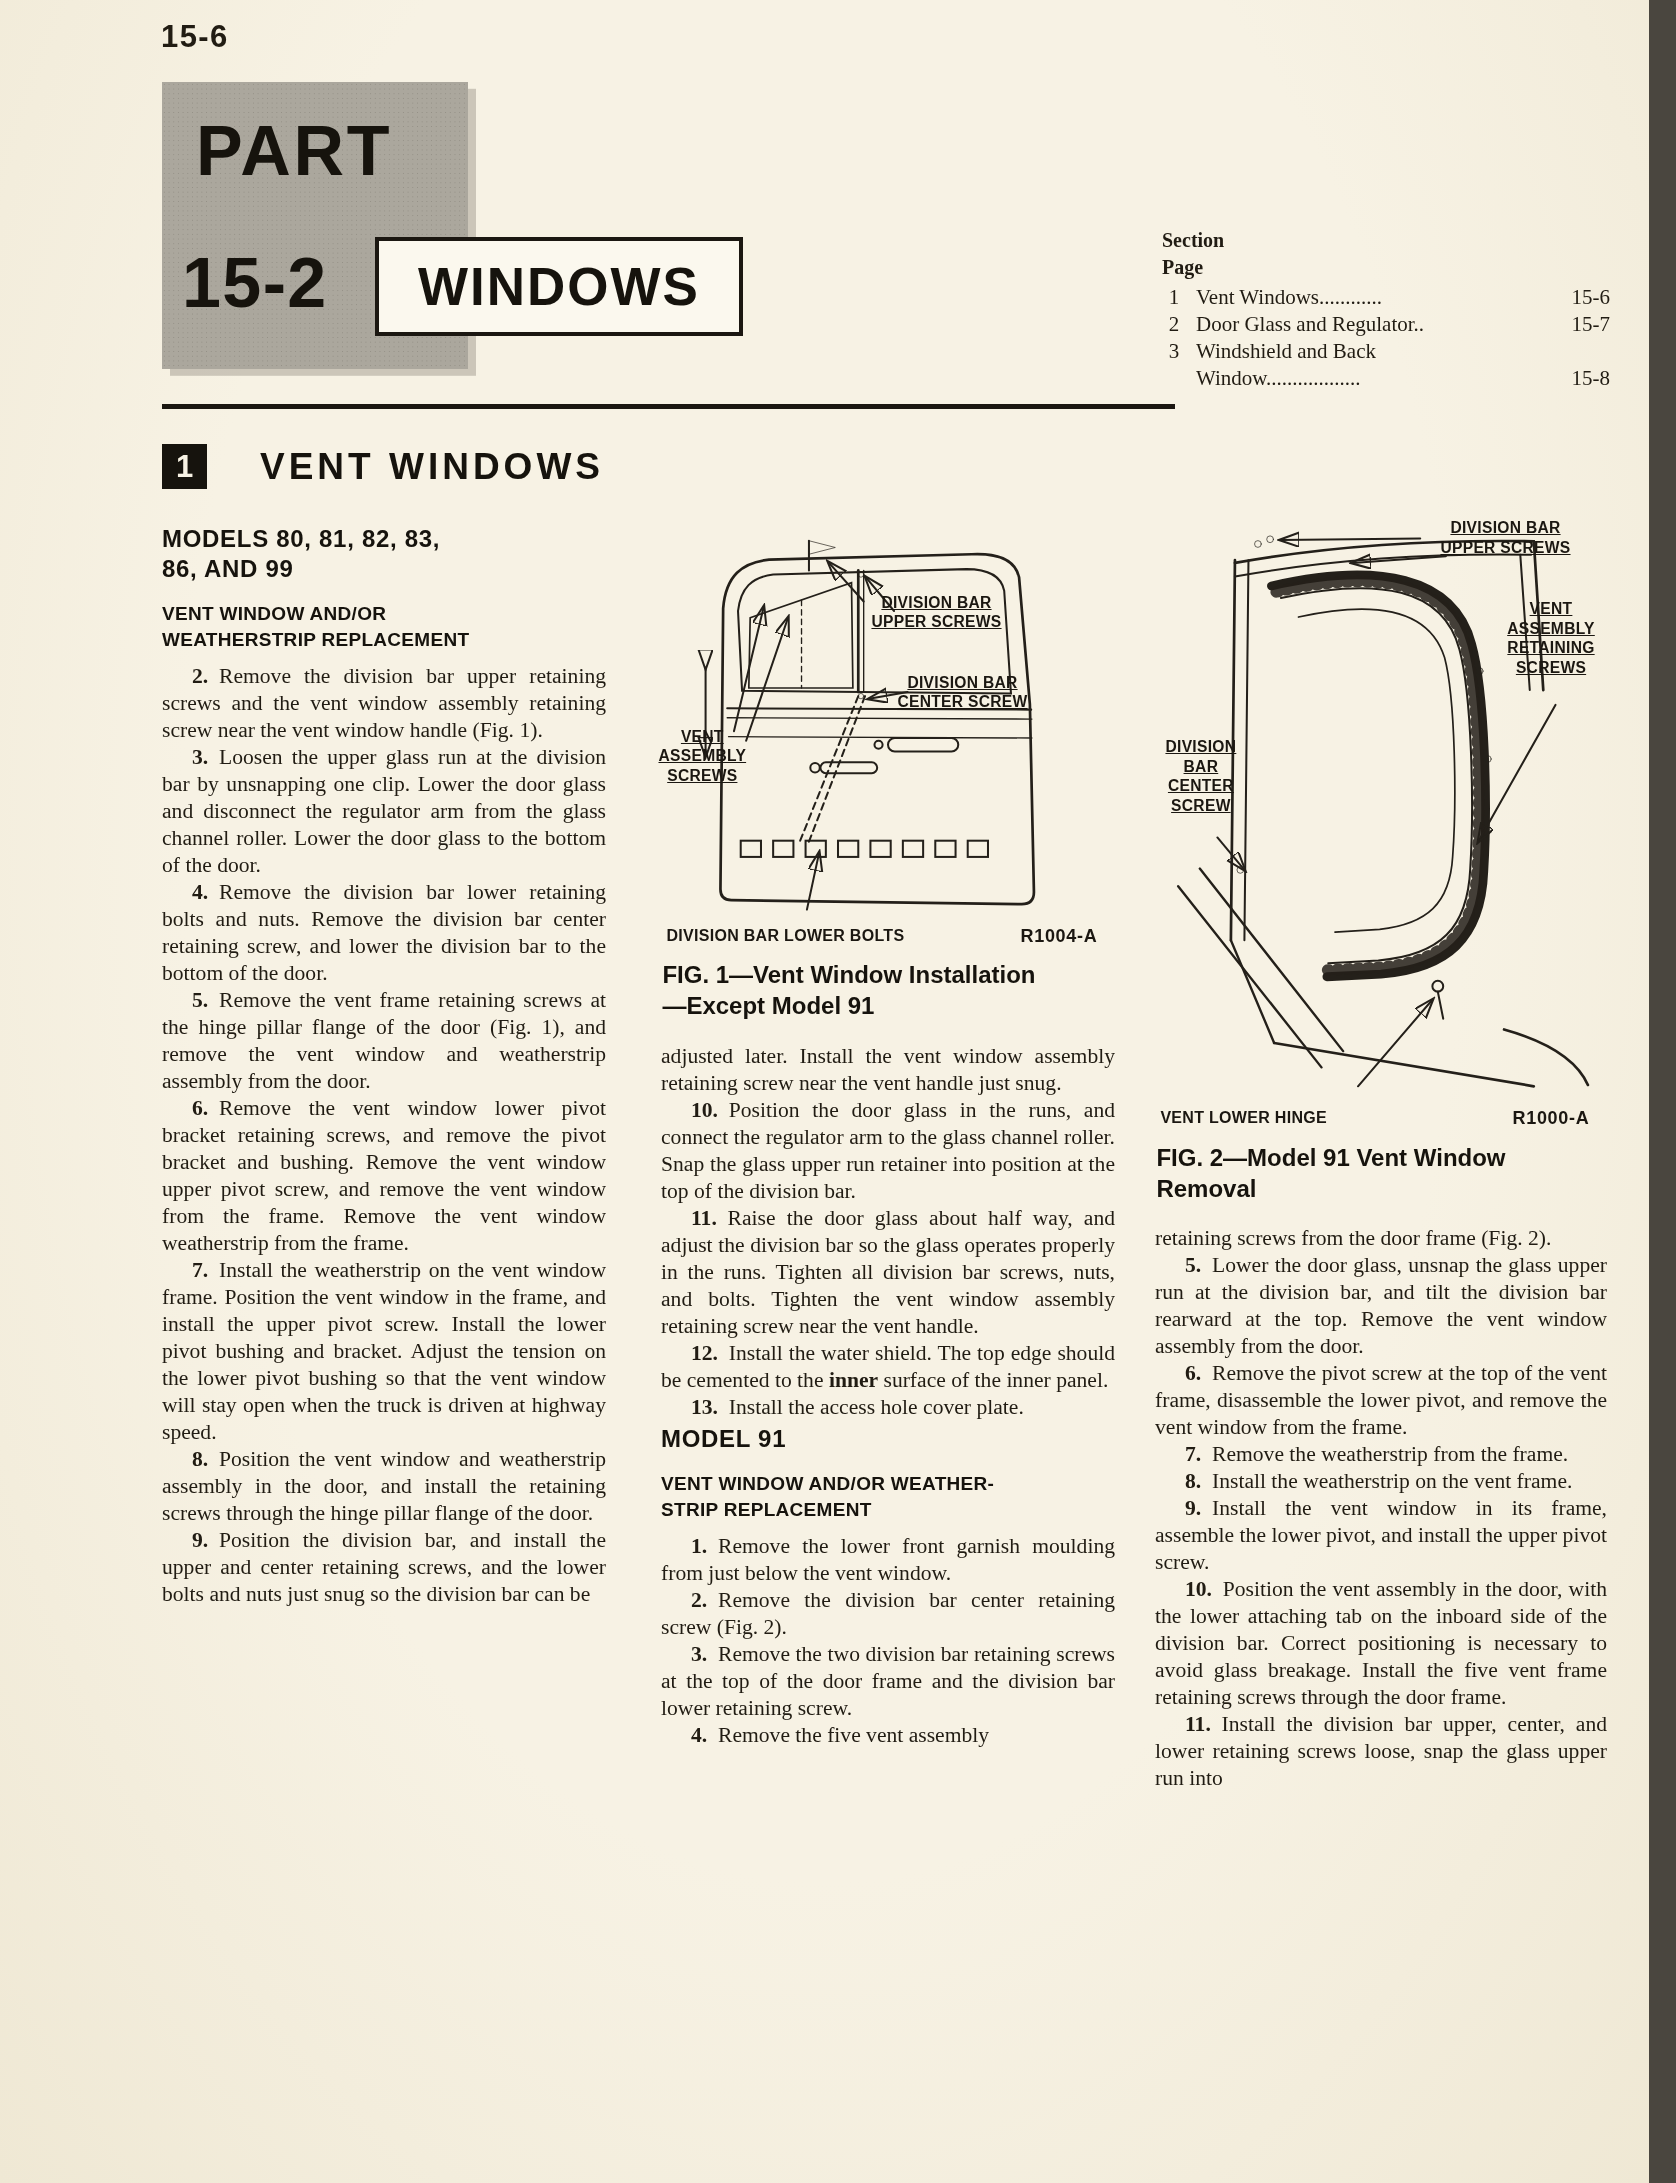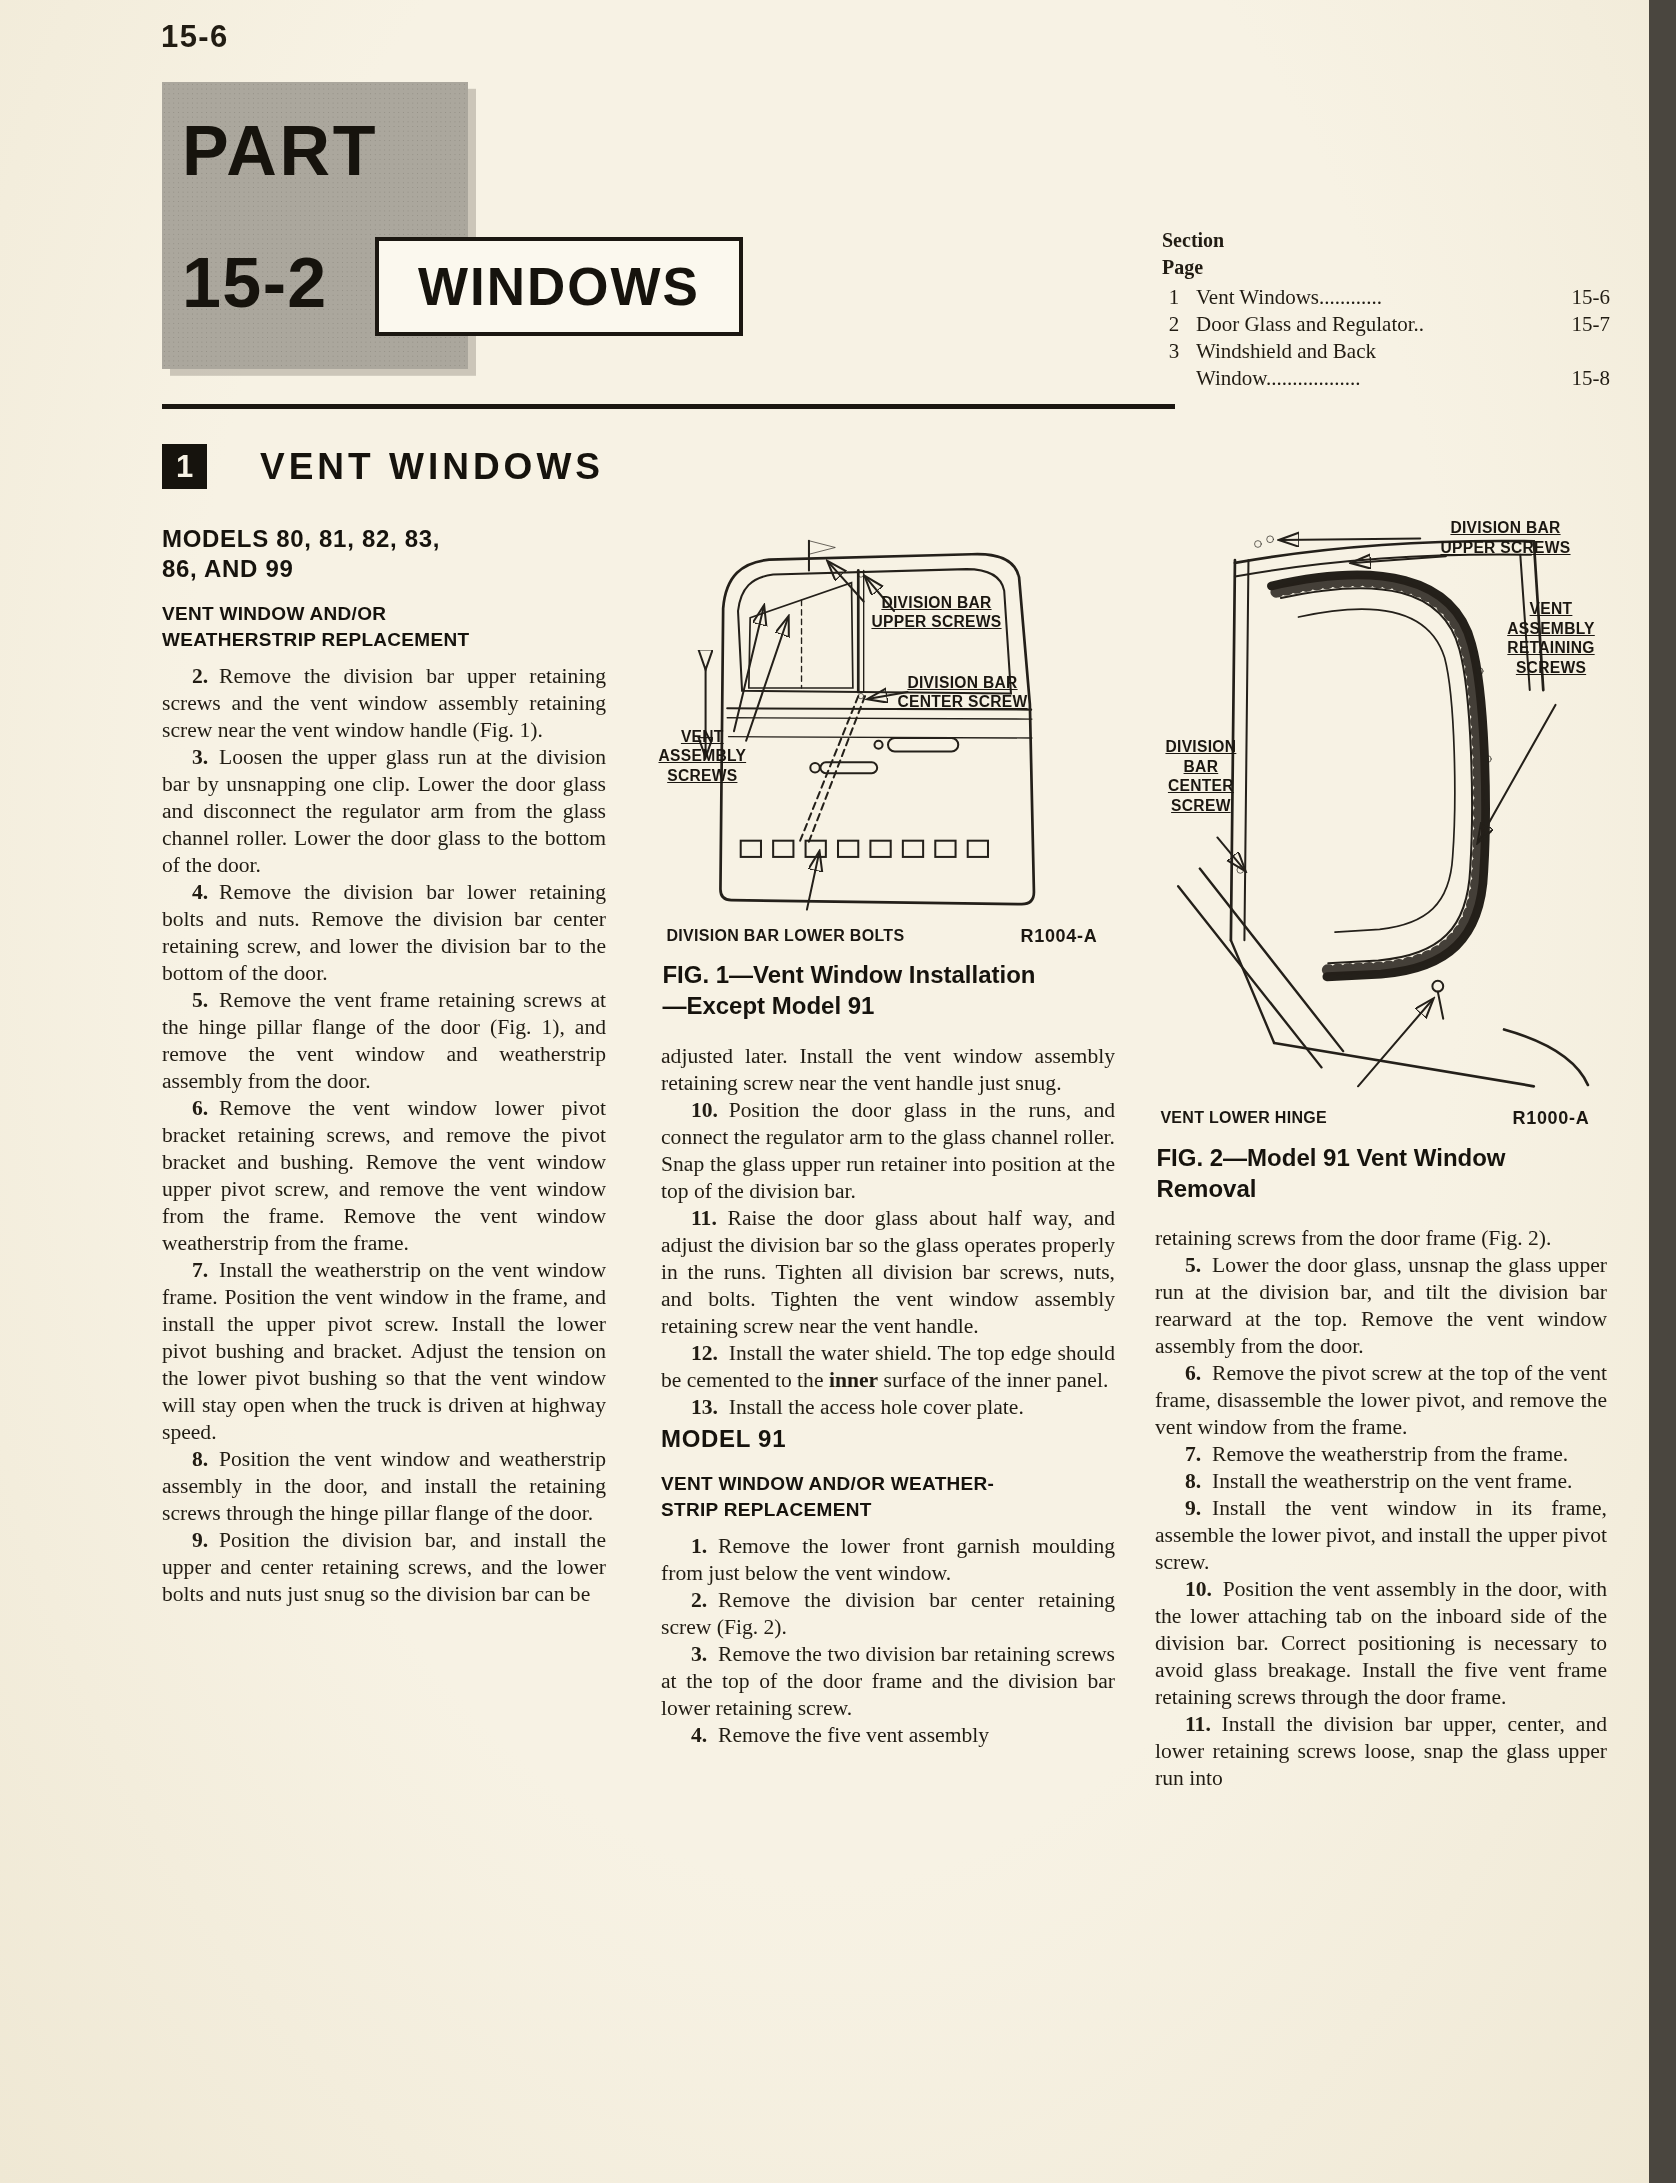--- a/index.html
+++ b/index.html
@@ -11,21 +11,21 @@
   }
   
   .pagenum{position:absolute;left:161px;top:20px;font:bold 31px/34px "Liberation Sans",sans-serif;letter-spacing:1.4px;}
   .part-box{
     position:absolute;left:162px;top:82px;width:306px;height:287px;
     background-color:#aba79d;
     background-image:radial-gradient(#938f85 22%, rgba(0,0,0,0) 24%);
     background-size:4.7px 4.7px;
     box-shadow:8px 6.8px 0 rgba(150,145,133,.45);
   }
-  .part-label{position:absolute;left:20px;top:32px;font:bold 70px/74px "Liberation Sans",sans-serif;letter-spacing:2.7px;color:#16130d;}
+  .part-label{position:absolute;left:34px;top:32px;font:bold 70px/74px "Liberation Sans",sans-serif;letter-spacing:2.7px;color:#16130d;}
   .part-number{position:absolute;left:20px;top:164px;font:bold 70px/74px "Liberation Sans",sans-serif;letter-spacing:1.4px;color:#16130d;}
   .windows-box{
     position:absolute;left:375px;top:237px;width:360px;height:91px;z-index:2;
     background:#fbf8ee;border:4px solid #1b1711;display:flex;align-items:center;justify-content:center;
   }
   .windows-box span{font:bold 53px/54px "Liberation Sans",sans-serif;letter-spacing:2px;color:#16130d;}
   
   .toc{position:absolute;left:1158px;top:227px;width:452px;font-size:21px;line-height:27px;}
   .toc-head{display:flex;justify-content:space-between;font-weight:bold;font-size:20px;margin-bottom:2.7px;padding-left:4px;flex-direction:column;}
   .toc-row{display:flex;}

